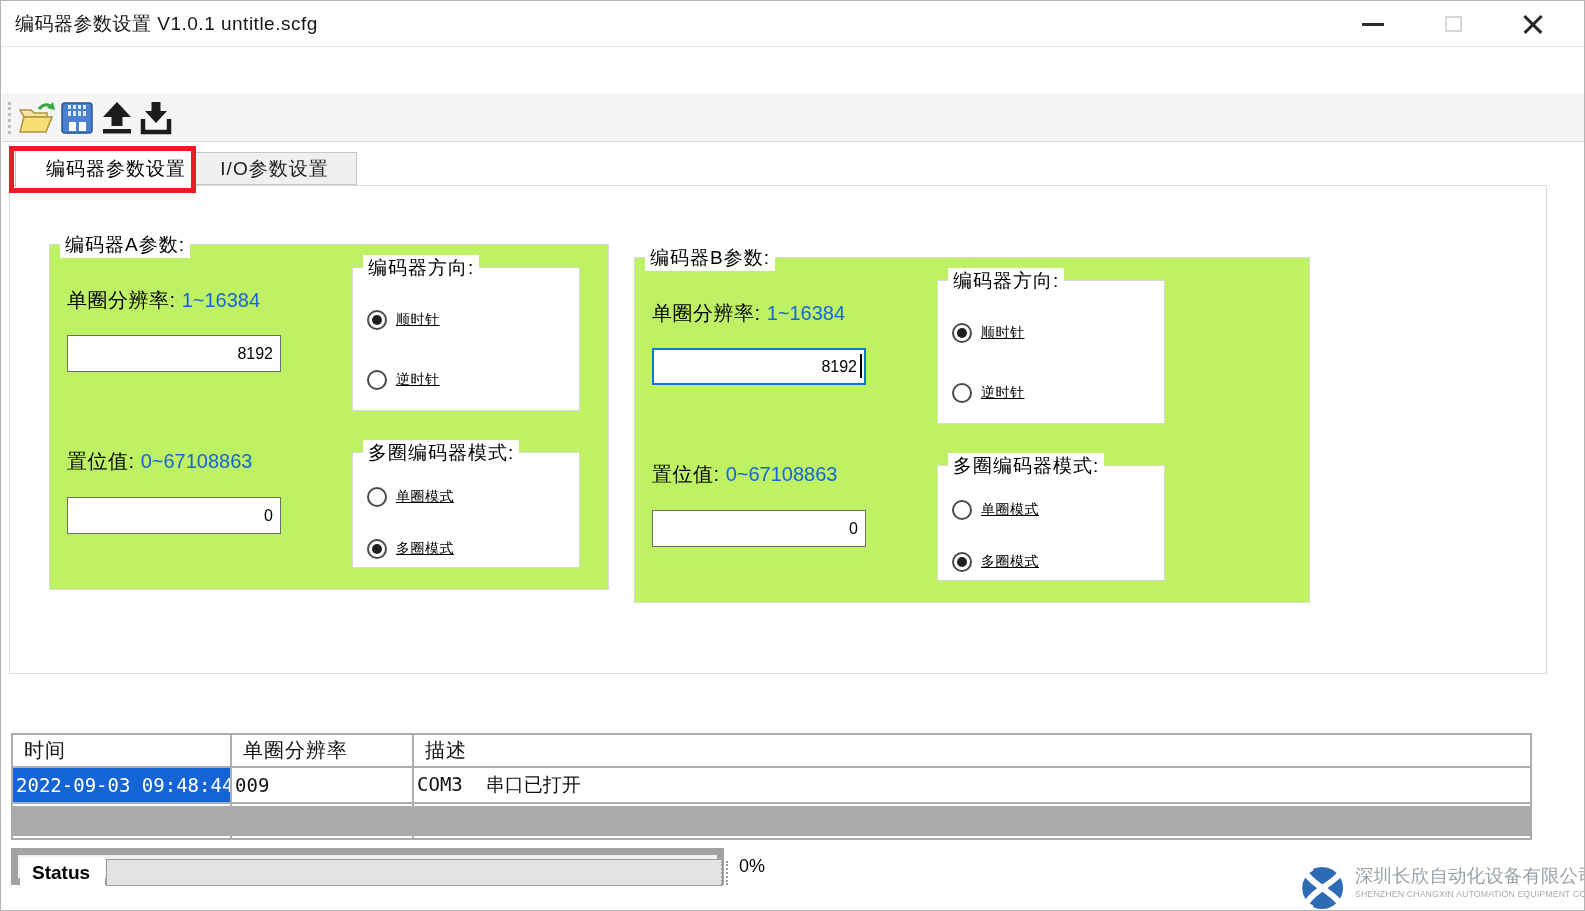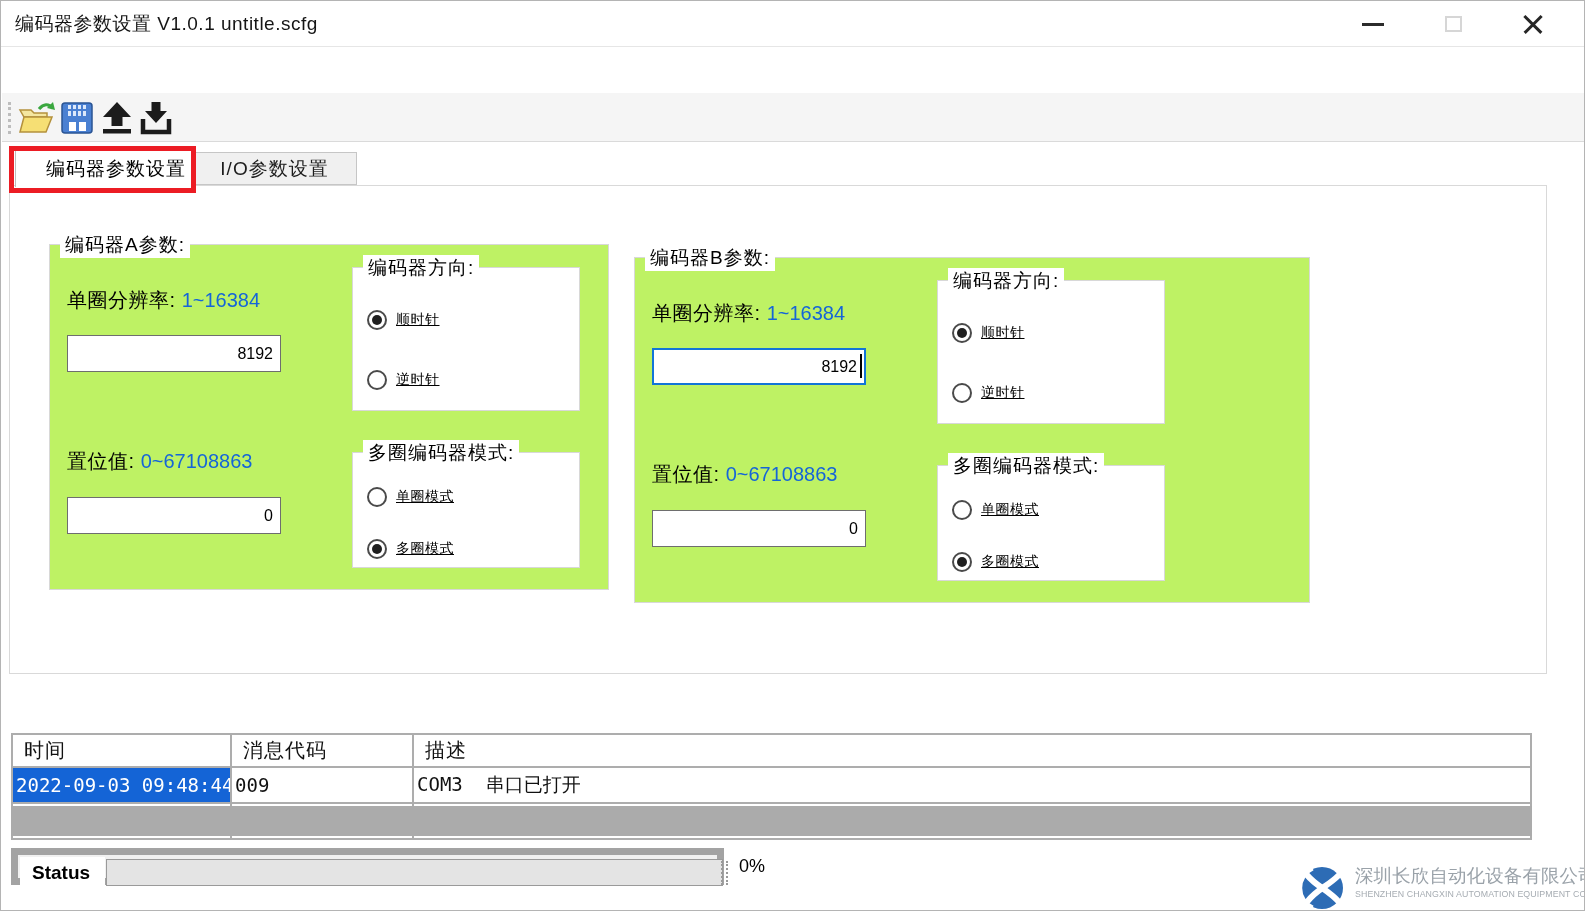--- a/index.html
+++ b/index.html
@@ -259,21 +259,21 @@
 
   <table class="logtable">
     <colgroup>
         <col style="width:219px;">
         <col style="width:182px;">
         <col>
       </colgroup>
     <tbody>
         <tr class="hdr">
       <td>时间</td>
-      <td>消息代码</td>
+      <td>单圈分辨率</td>
       <td>描述</td>
     </tr>
     <tr class="datarow">
       <td class="sel">2022-09-03 09:48:44</td>
       <td>009</td>
       <td>COM3  串口已打开</td>
     </tr>
     <tr class="datarow">
       <td></td>
       <td></td>

